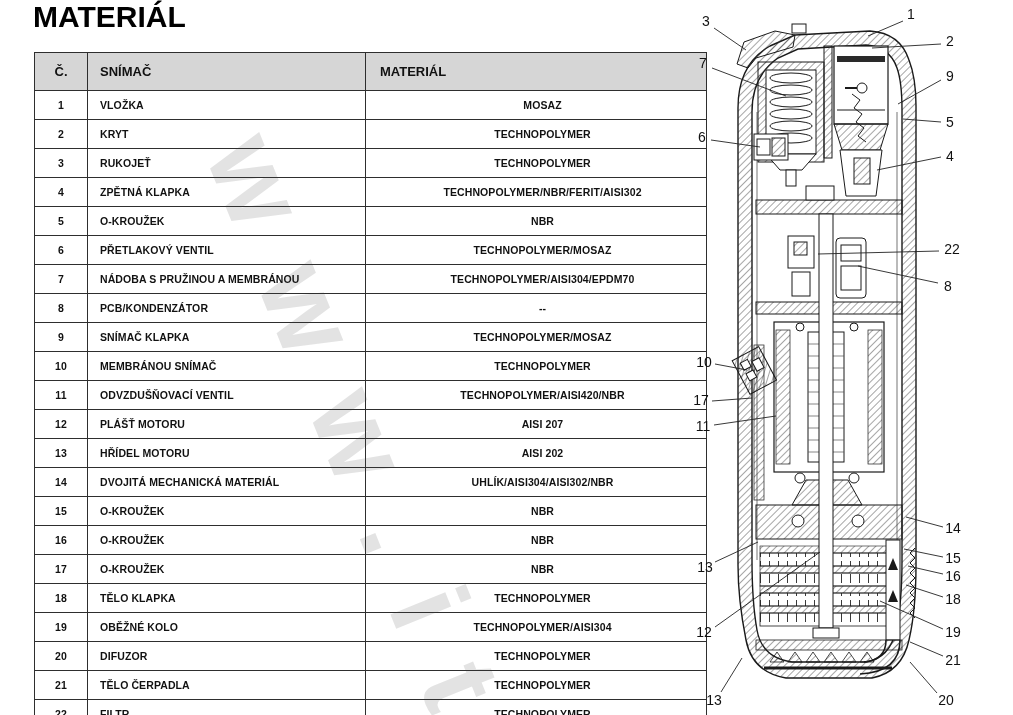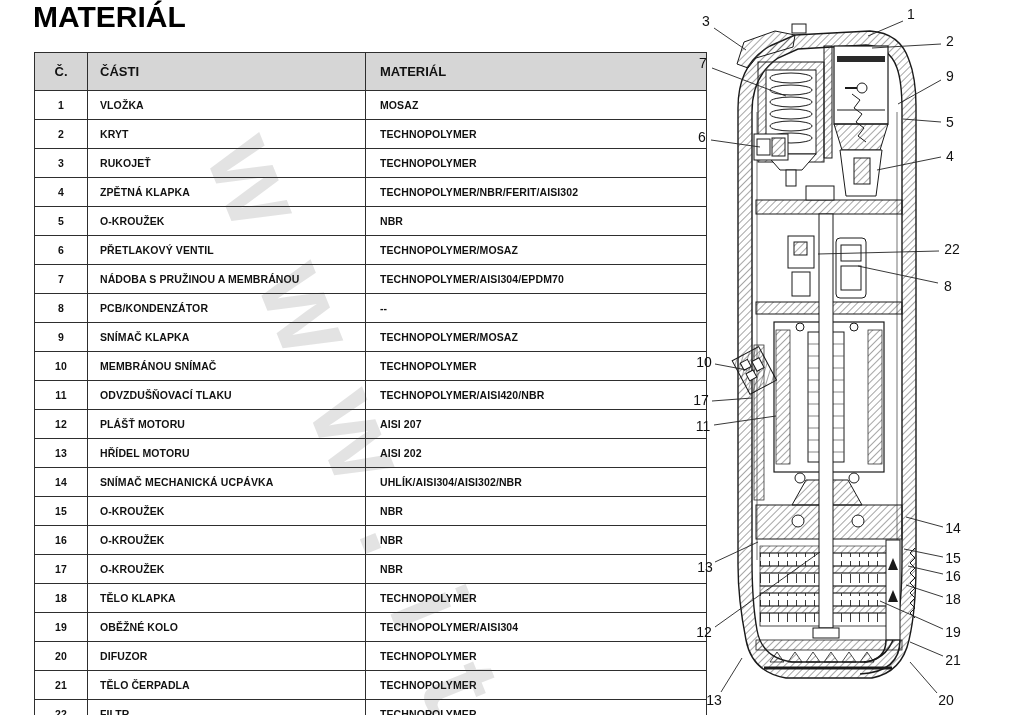--- a/index.html
+++ b/index.html
@@ -22,41 +22,41 @@
   .material-table thead th{
     background:#d6d6d6;height:37px;font-size:13px;font-weight:bold;
     text-align:left;padding:0 0 0 12px;
   }
   .material-table th.col-num{width:52px;text-align:center;padding-left:0;}
   .material-table th.col-part{width:265px;}
   .material-table th.col-mat{width:326px;padding-left:14px;}
   .material-table td{height:26px;font-size:10.5px;font-weight:bold;letter-spacing:0.1px;}
   .material-table td.col-num{text-align:center;}
   .material-table td.col-part{padding-left:12px;}
-  .material-table td.col-mat{padding-left:14px;}
+  .material-table td.col-mat{padding-left:14px;text-align:center;}
   .watermark{
     position:absolute;left:300px;top:116px;
     font-size:112px;font-weight:bold;letter-spacing:50px;white-space:nowrap;
     color:rgba(70,70,70,0.15);
     transform:rotate(68deg);transform-origin:0 0;
     pointer-events:none;z-index:5;
   }
   svg.diagram{position:absolute;left:680px;top:0;width:333px;height:715px;}
   .callout-num{font-size:14px;fill:#111;font-family:"Liberation Sans","DejaVu Sans",sans-serif;}
 </style>
 </head>
 <body>
 
 <h1 class="page-title">MATERIÁL</h1>
 
 <table class="material-table">
   <thead>
     <tr>
       <th class="col-num">Č.</th>
-      <th class="col-part">ČÁSTI</th>
+      <th class="col-part">SNÍMAČ</th>
       <th class="col-mat">MATERIÁL</th>
     </tr>
   </thead>
   <tbody id="table-body">
       <tr>
         <td class="col-num">1</td>
         <td class="col-part">VLOŽKA</td>
         <td class="col-mat">MOSAZ</td>
       </tr>
       <tr>
@@ -99,36 +99,36 @@
         <td class="col-part">SNÍMAČ KLAPKA</td>
         <td class="col-mat">TECHNOPOLYMER/MOSAZ</td>
       </tr>
       <tr>
         <td class="col-num">10</td>
         <td class="col-part">MEMBRÁNOU SNÍMAČ</td>
         <td class="col-mat">TECHNOPOLYMER</td>
       </tr>
       <tr>
         <td class="col-num">11</td>
-        <td class="col-part">ODVZDUŠŇOVACÍ TLAKU</td>
+        <td class="col-part">ODVZDUŠŇOVACÍ VENTIL</td>
         <td class="col-mat">TECHNOPOLYMER/AISI420/NBR</td>
       </tr>
       <tr>
         <td class="col-num">12</td>
         <td class="col-part">PLÁŠŤ MOTORU</td>
         <td class="col-mat">AISI 207</td>
       </tr>
       <tr>
         <td class="col-num">13</td>
         <td class="col-part">HŘÍDEL MOTORU</td>
         <td class="col-mat">AISI 202</td>
       </tr>
       <tr>
         <td class="col-num">14</td>
-        <td class="col-part">SNÍMAČ MECHANICKÁ UCPÁVKA</td>
+        <td class="col-part">DVOJITÁ MECHANICKÁ MATERIÁL</td>
         <td class="col-mat">UHLÍK/AISI304/AISI302/NBR</td>
       </tr>
       <tr>
         <td class="col-num">15</td>
         <td class="col-part">O-KROUŽEK</td>
         <td class="col-mat">NBR</td>
       </tr>
       <tr>
         <td class="col-num">16</td>
         <td class="col-part">O-KROUŽEK</td>

